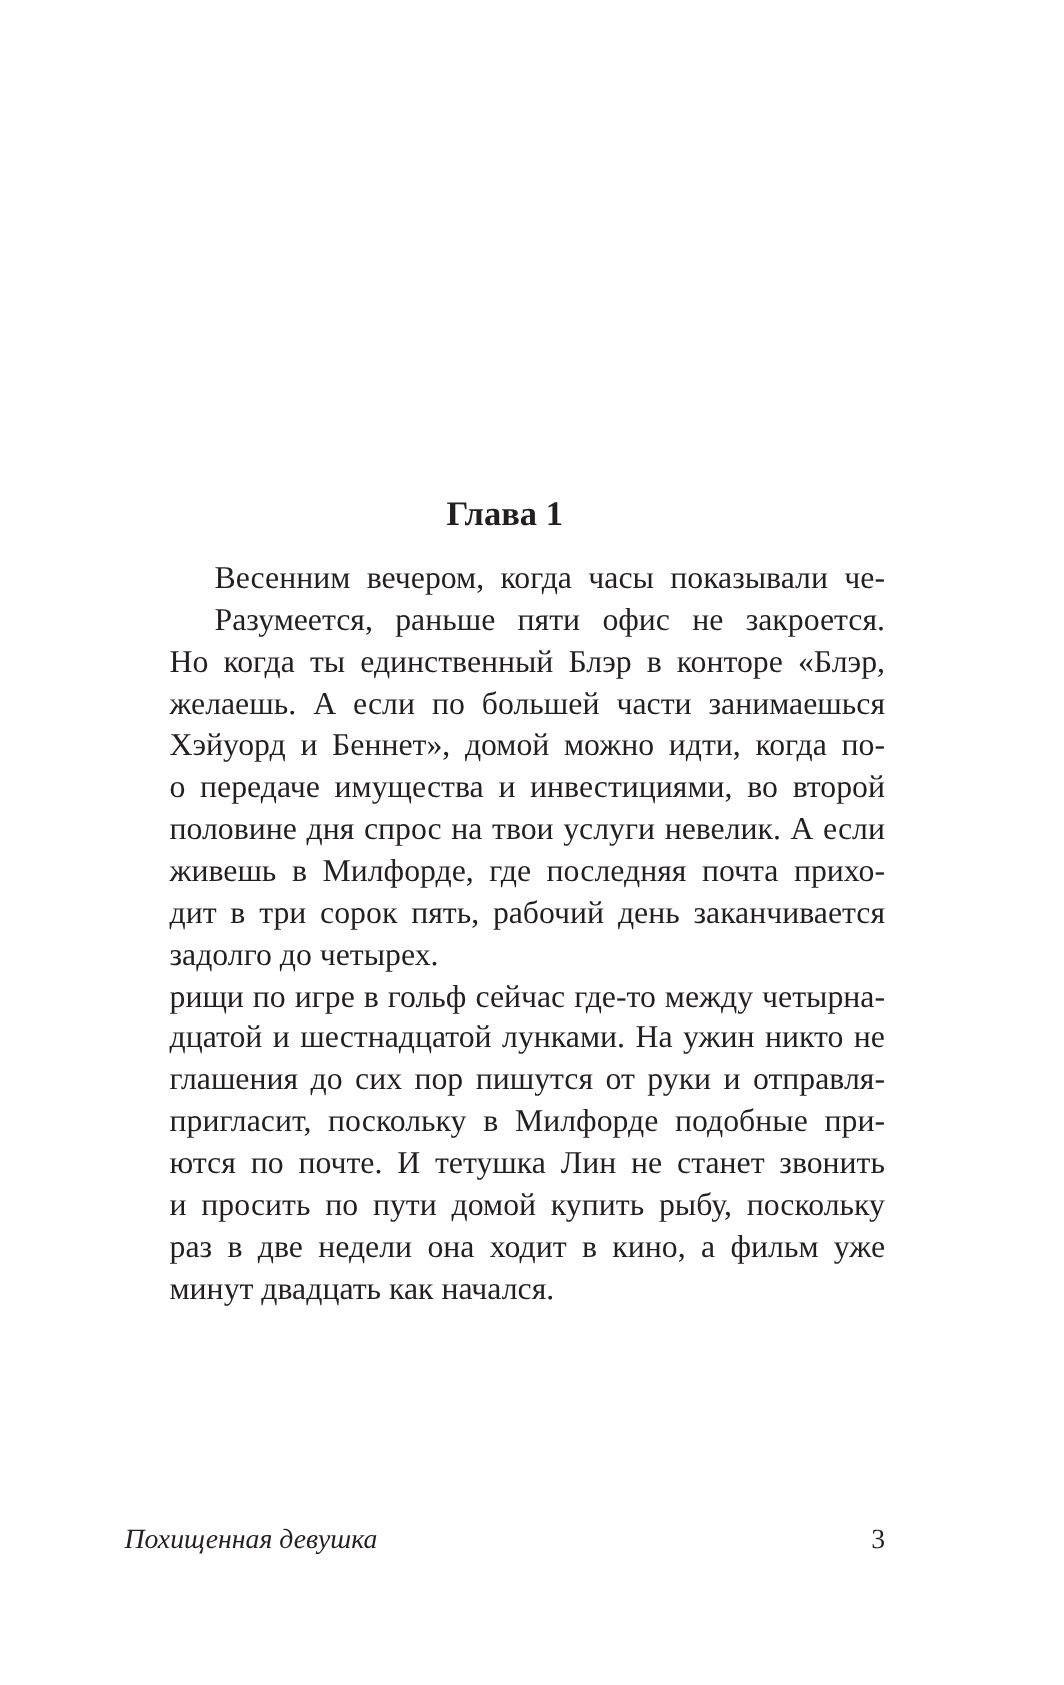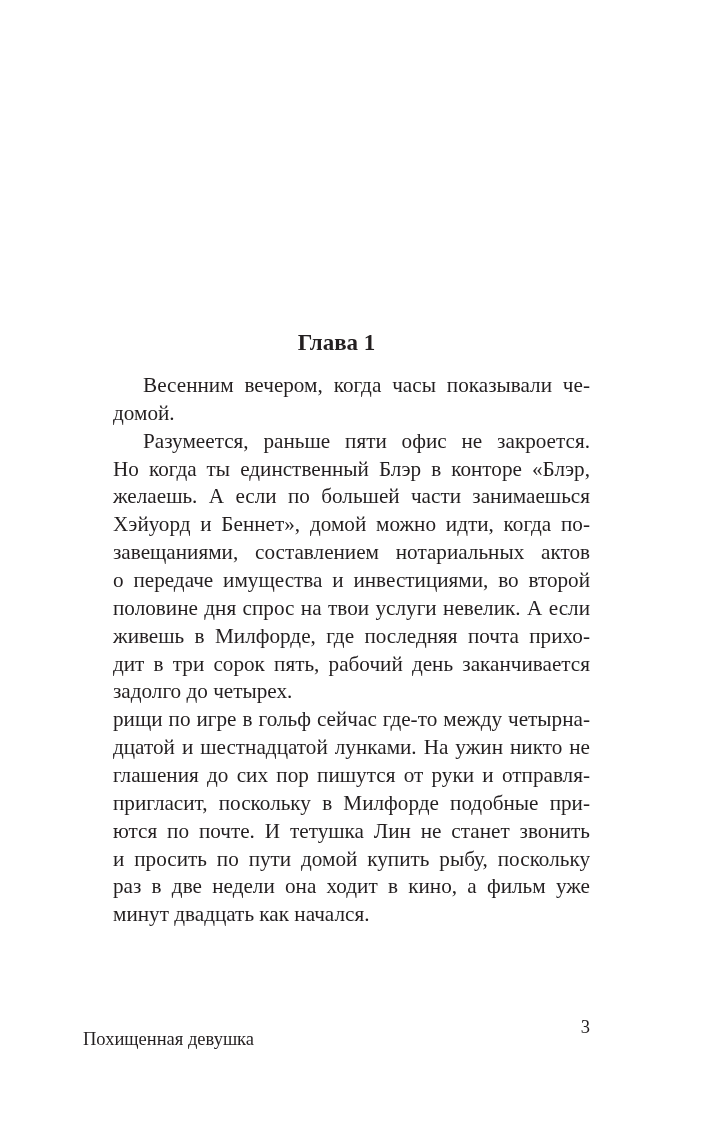--- a/index.html
+++ b/index.html
@@ -60,48 +60,47 @@
       left: 83px;
       width: 507px;
       top: 1014px;
       height: 26px;
       font-size: 18.5px;
       line-height: 26px;
     }
     .running-title {
       position: absolute;
       left: 0;
-      top: 12px;
+      top: 0;
+      font-style: italic;
     }
     .page-number {
       position: absolute;
       right: 0;
       top: 0;
     }
   </style>
 </head>
 <body>
 
 <div class="page">
 
   <h2 class="chapter-title">Глава 1</h2>
 
   <div class="body-text">
 
     <div class="para">
       <span class="line first">Весенним вечером, когда часы показывали че-</span>
-      <span class="line last">домой.</span>
     </div>
 
     <div class="para">
       <span class="line first">Разумеется, раньше пяти офис не закроется.</span>
       <span class="line">Но когда ты единственный Блэр в конторе «Блэр,</span>
       <span class="line">желаешь. А если по большей части занимаешься</span>
       <span class="line">Хэйуорд и Беннет», домой можно идти, когда по-</span>
-      <span class="line">завещаниями, составлением нотариальных актов</span>
       <span class="line">о передаче имущества и инвестициями, во второй</span>
       <span class="line">половине дня спрос на твои услуги невелик. А если</span>
       <span class="line">живешь в Милфорде, где последняя почта прихо-</span>
       <span class="line">дит в три сорок пять, рабочий день заканчивается</span>
       <span class="line last">задолго до четырех.</span>
     </div>
 
     <div class="para">
       <span class="line">рищи по игре в гольф сейчас где-то между четырна-</span>
       <span class="line">дцатой и шестнадцатой лунками. На ужин никто не</span>

